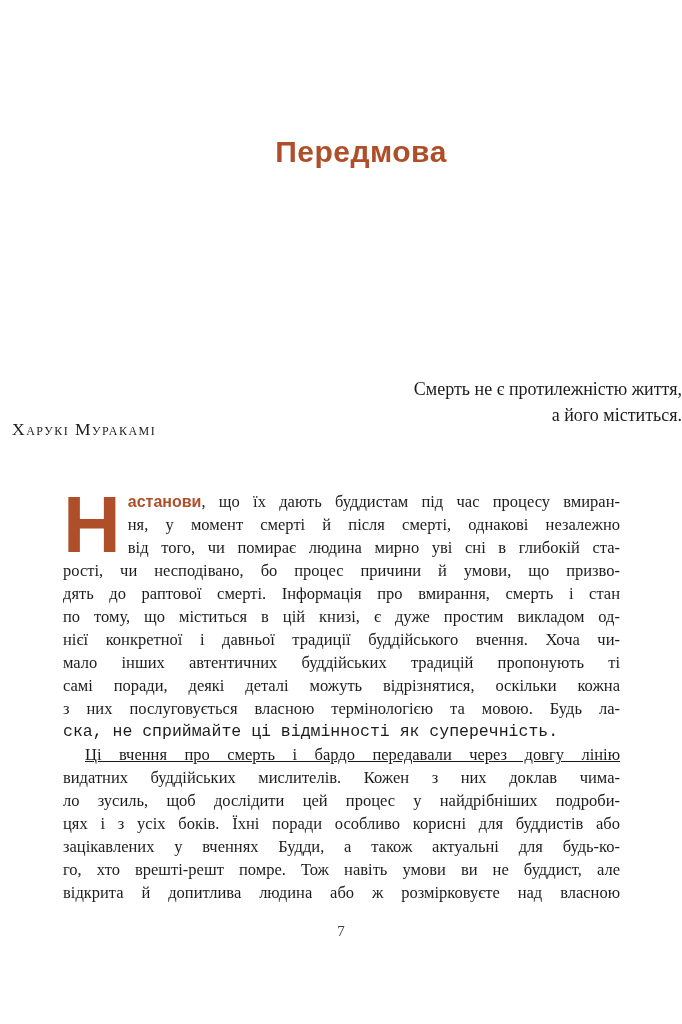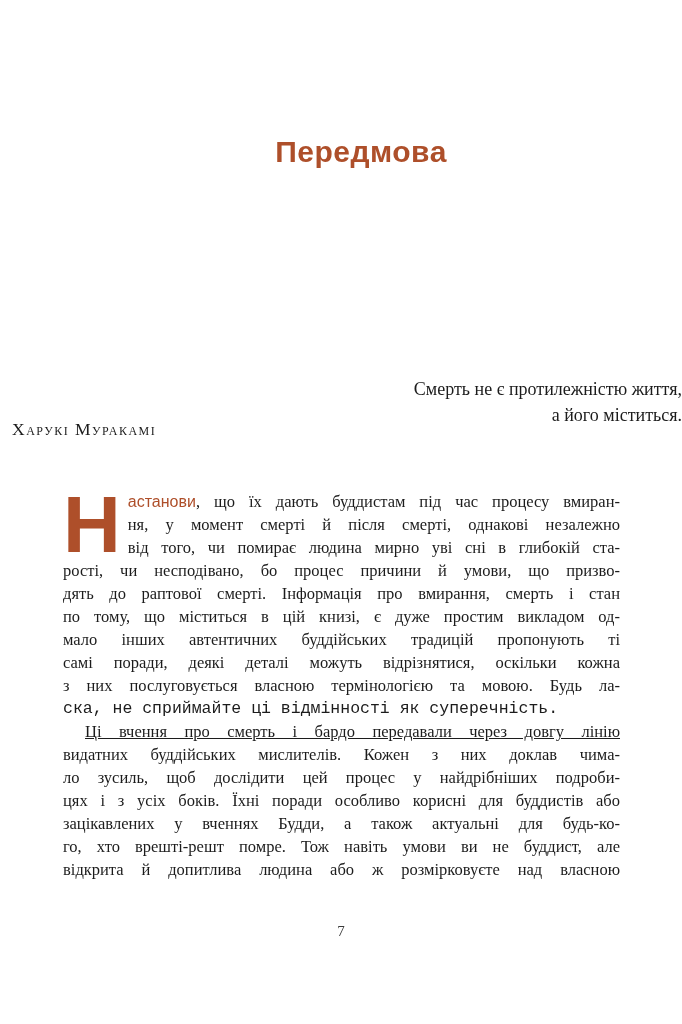--- a/index.html
+++ b/index.html
@@ -75,21 +75,21 @@
     margin-right: 7px;
   }
   .pline {
     text-align: justify;
     text-align-last: justify;
   }
   .pline.para-end { text-align-last: left; font-family: Liberation Mono, monospace; }
   .pline.indent { text-indent: 22px; text-decoration: underline; }
   .lead {
     font-family: "Liberation Sans", sans-serif;
-    font-weight: 400;
+    font-weight: 700;
     font-size: 16px;
     color: var(--accent);
   }
   .page-number {
     position: absolute;
     top: 921px;
     left: 0;
     width: 100%;
     text-align: center;
     font-size: 15px;
@@ -112,20 +112,21 @@
   <div class="epigraph-attribution">Харукі Муракамі</div>
 
   <div class="body-text">
       <span class="dropcap">Н</span>
       <div class="pline"><span class="lead">астанови</span>, що їх дають буддистам під час процесу вмиран-</div>
       <div class="pline">ня, у момент смерті й після смерті, однакові незалежно</div>
       <div class="pline">від того, чи помирає людина мирно уві сні в глибокій ста-</div>
       <div class="pline">рості, чи несподівано, бо процес причини й умови, що призво-</div>
       <div class="pline">дять до раптової смерті. Інформація про вмирання, смерть і стан</div>
       <div class="pline">по тому, що міститься в цій книзі, є дуже простим викладом од-</div>
+      <div class="pline">нієї конкретної і давньої традиції буддійського вчення. Хоча чи-</div>
       <div class="pline">мало інших автентичних буддійських традицій пропонують ті</div>
       <div class="pline">самі поради, деякі деталі можуть відрізнятися, оскільки кожна</div>
       <div class="pline">з них послуговується власною термінологією та мовою. Будь ла-</div>
       <div class="pline para-end">ска, не сприймайте ці відмінності як суперечність.</div>
       <div class="pline indent">Ці вчення про смерть і бардо передавали через довгу лінію</div>
       <div class="pline">видатних буддійських мислителів. Кожен з них доклав чима-</div>
       <div class="pline">ло зусиль, щоб дослідити цей процес у найдрібніших подроби-</div>
       <div class="pline">цях і з усіх боків. Їхні поради особливо корисні для буддистів або</div>
       <div class="pline">зацікавлених у вченнях Будди, а також актуальні для будь-ко-</div>
       <div class="pline">го, хто врешті-решт помре. Тож навіть умови ви не буддист, але</div>

